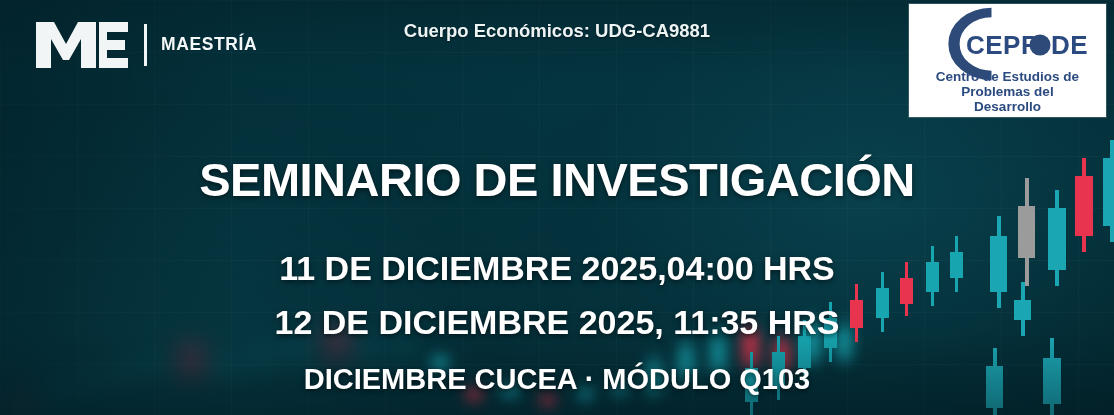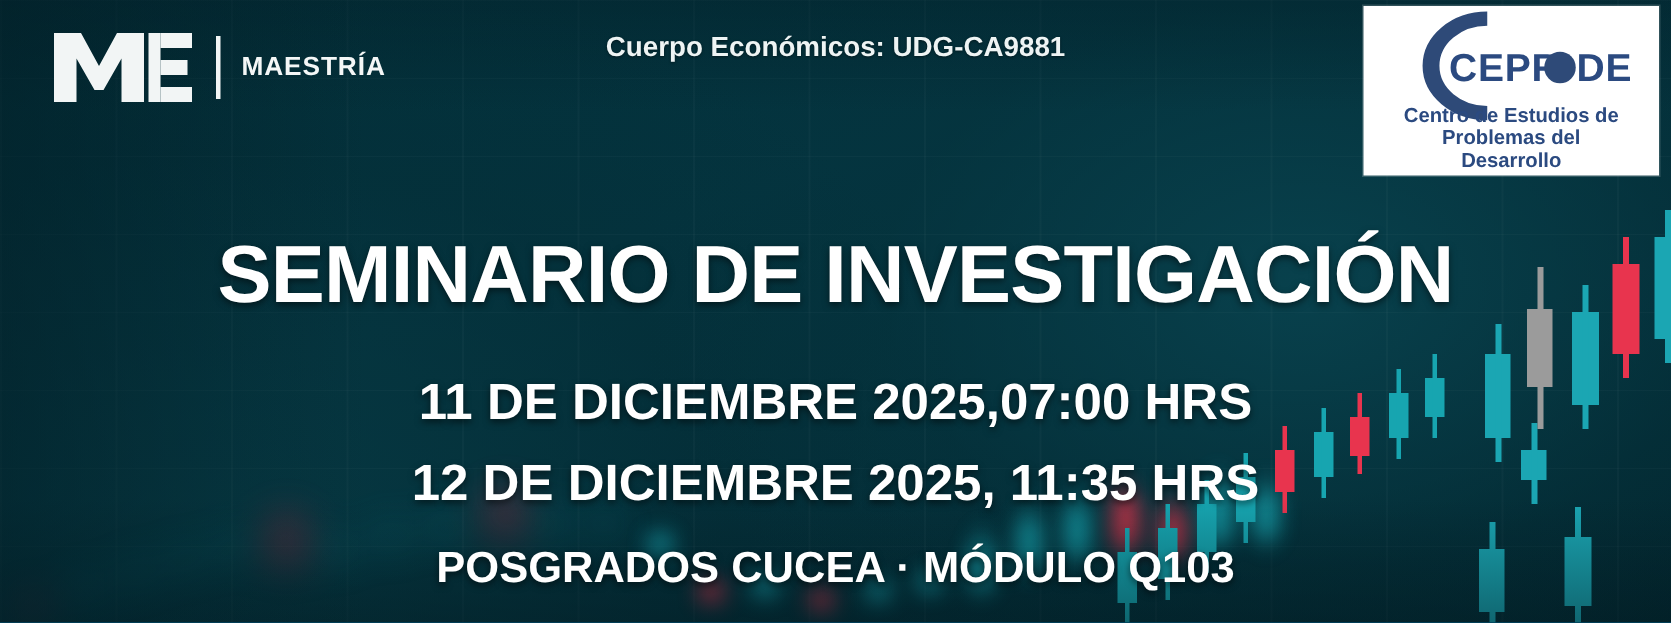--- a/index.html
+++ b/index.html
@@ -9,21 +9,21 @@
   }
   body {
     font-family: "Liberation Sans", sans-serif;
   }
 
   #banner {
     position: relative;
     width: 1114px;
     height: 415px;
     overflow: hidden;
-    background: #0369a1;
+    background: #7f1d1d;
   }
 
   
   .bg-base {
     position: absolute;
     inset: 0;
     background:
       radial-gradient(ellipse 620px 420px at 78% 46%, rgba(9,68,80,0.85) 0%, rgba(5,52,62,0.45) 45%, rgba(3,40,49,0) 72%),
       radial-gradient(ellipse 700px 500px at 12% 85%, rgba(7,58,68,0.75) 0%, rgba(4,44,53,0.35) 50%, rgba(3,38,47,0) 78%),
       linear-gradient(160deg, #03303a 0%, #04343f 38%, #042e38 70%, #02242c 100%);
@@ -122,21 +122,21 @@
   .ceprode svg { display: block; width: 100%; height: 100%; }
 
   
   .headline {
     position: absolute;
     left: 0;
     right: 0;
     top: 152px;
     text-align: center;
     color: #ffffff;
-    font-size: 54px;
+    font-size: 47px;
     font-weight: bold;
     letter-spacing: -0.5px;
     white-space: nowrap;
     text-shadow: 0 2px 5px rgba(0,0,0,0.5);
   }
 
   .datelines {
     position: absolute;
     left: 0;
     right: 0;
@@ -316,20 +316,20 @@
 
         <text x="98.5" y="77" text-anchor="middle" font-family="'Liberation Sans', sans-serif" font-size="13.5" font-weight="bold" fill="#2b4a80">Centro de Estudios de</text>
         <text x="98.5" y="92" text-anchor="middle" font-family="'Liberation Sans', sans-serif" font-size="13.5" font-weight="bold" fill="#2b4a80">Problemas del</text>
         <text x="98.5" y="107" text-anchor="middle" font-family="'Liberation Sans', sans-serif" font-size="13.5" font-weight="bold" fill="#2b4a80">Desarrollo</text>
       </svg>
     </div>
 
     <div class="headline">SEMINARIO DE INVESTIGACIÓN</div>
 
     <div class="datelines">
-      <div class="dateline">11 DE DICIEMBRE 2025,07:00 HRS</div>
+      <div class="dateline">11 DE DICIEMBRE 2025,04:00 HRS</div>
       <div class="dateline">12 DE DICIEMBRE 2025, 11:35 HRS</div>
     </div>
 
-    <div class="venue">POSGRADOS CUCEA · MÓDULO Q103</div>
+    <div class="venue">DICIEMBRE CUCEA · MÓDULO Q103</div>
 
   </div>
 </div>
 
 </body></html>

